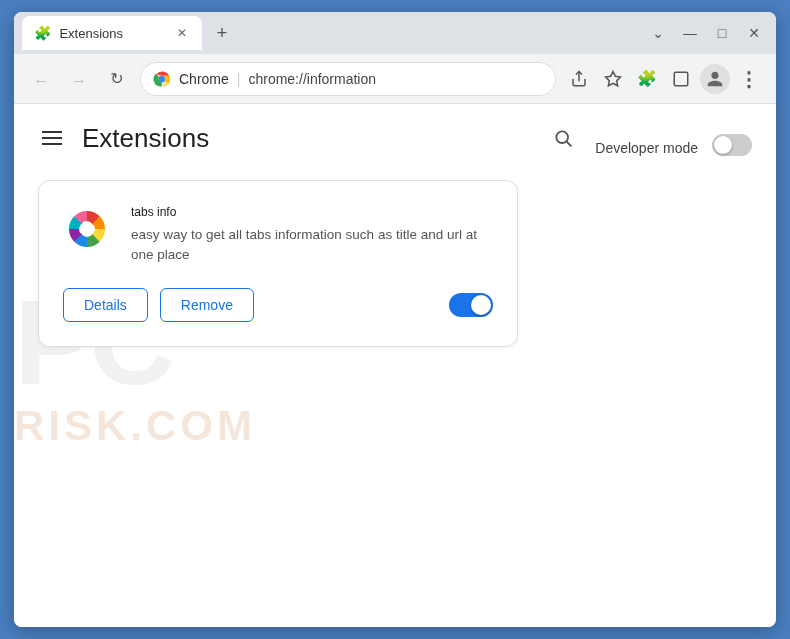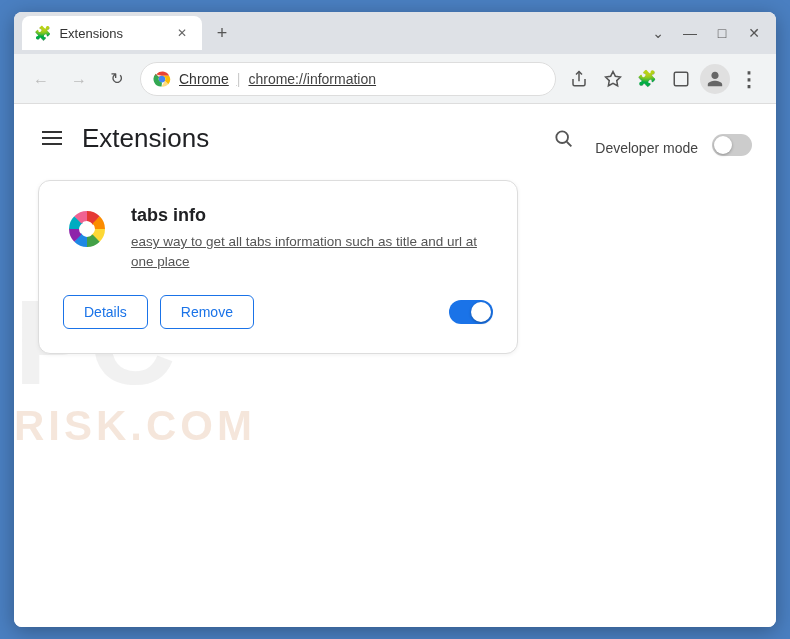--- a/index.html
+++ b/index.html
@@ -116,21 +116,20 @@
       height: 34px;
       background: #fff;
       border: 1px solid #ddd;
       border-radius: 20px;
       display: flex;
       align-items: center;
       padding: 0 12px;
       gap: 8px;
       font-size: 14px;
       color: #333;
-      text-decoration: underline;
     }
     .chrome-logo {
       width: 18px;
       height: 18px;
       flex-shrink: 0;
     }
     .address-separator {
       color: #ccc;
     }
     .address-text {
@@ -283,30 +282,29 @@
     }
     .ext-logo {
       width: 48px;
       height: 48px;
       flex-shrink: 0;
     }
     .ext-info {
       flex: 1;
     }
     .ext-name {
-      font-size: 18px;
-      font-weight: 700;
+      font-size: 12px;
+      font-weight: 400;
       color: #202124;
       margin-bottom: 6px;
     }
     .ext-desc {
       font-size: 13.5px;
       color: #555;
       line-height: 1.5;
-      text-decoration: underline;
     }
     .ext-card-bottom {
       display: flex;
       align-items: center;
       margin-top: 22px;
       gap: 12px;
     }
     .ext-btn {
       border: 1px solid #1a73e8;
       background: #fff;

